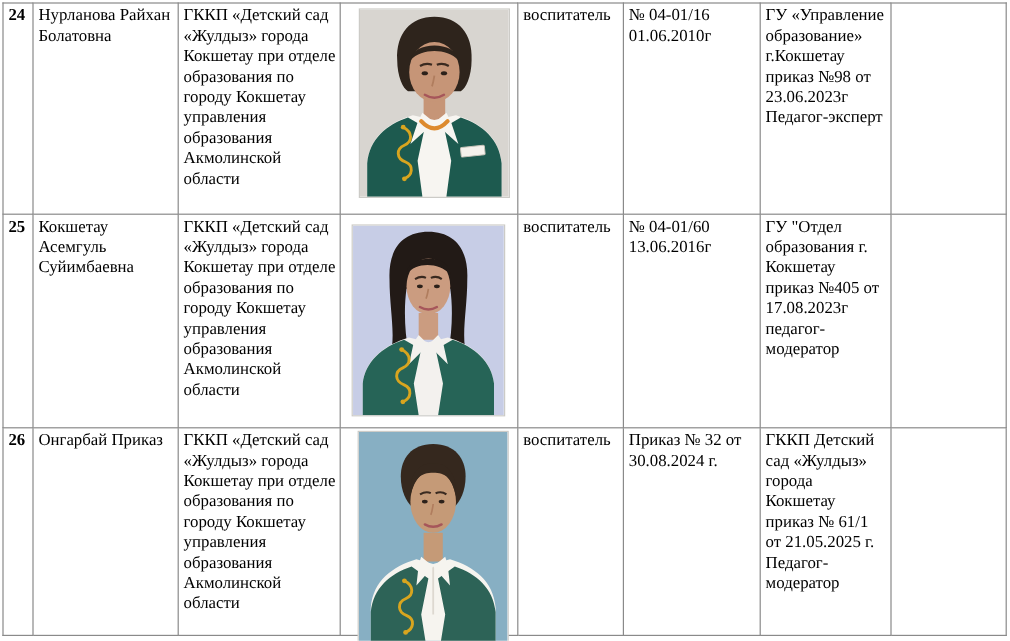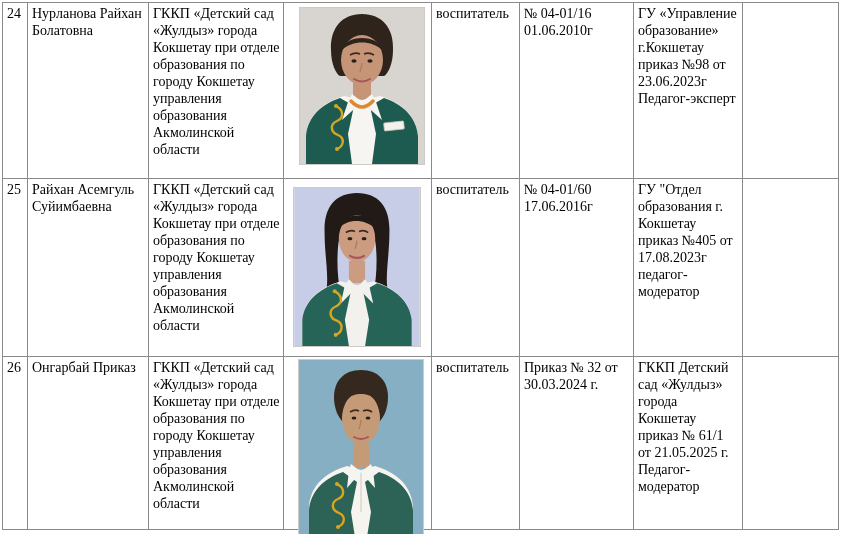--- a/index.html
+++ b/index.html
@@ -20,21 +20,21 @@
   td{
     border:1px solid var(--bc);
     vertical-align:top;
     padding:2px 3px 2px 4px;
     font-size:14px;
     line-height:17px;
     color:#000;
     overflow:hidden;
     word-wrap:break-word;
   }
-  td.num{font-weight:normal;}
+  td.num{font-weight:bold;}
   td.photo-cell{position:relative;padding:0;overflow:visible;}
   svg.photo{
     position:absolute;display:block;
     border:1px solid rgba(110,105,95,.35);
     background:#fff;
   }
   svg.photo.p1{left:15px;top:4px;width:124px;height:156px;}
   svg.photo.p2{left:9px;top:8px;width:126px;height:158px;}
   svg.photo.p3{left:14px;top:2px;width:124px;height:177px;}
   tr.r1{height:176px;}
@@ -84,21 +84,21 @@
       </svg>
     </td>
     <td>воспитатель</td>
     <td>№ 04-01/16 01.06.2010г</td>
     <td>ГУ «Управление образование» г.Кокшетау приказ №98 от 23.06.2023г Педагог-эксперт</td>
     <td></td>
   </tr>
 
   <tr class="r2">
     <td class="num">25</td>
-    <td>Райхан Асемгуль Суйимбаевна</td>
+    <td>Кокшетау Асемгуль Суйимбаевна</td>
     <td>ГККП «Детский сад «Жулдыз» города Кокшетау при отделе образования по городу Кокшетау управления образования Акмолинской области</td>
     <td class="photo-cell">
       <svg class="photo p2" viewBox="0 0 124 156" role="img" aria-label="portrait-woman-shoulder-length-dark-hair-teal-vest-lavender-background">
         <rect x="0" y="0" width="124" height="156" fill="#c7cde6"></rect>
         <path d="M62,5 C40,5 29,20 30,44 C30,66 34,84 32,100 L46,106 C42,86 42,66 44,52 L80,52 C82,66 82,86 78,106 L92,100 C90,84 94,66 94,44 C95,20 84,5 62,5 Z" fill="#221a16"></path>
         <path d="M54,72 h16 v22 h-16 z" fill="#cb9c80"></path>
         <path d="M8,156 V130 C10,110 26,98 46,92 L62,96 L78,92 C98,98 114,110 116,130 V156 Z" fill="#f3f1ee"></path>
         <path d="M8,156 V130 C10,112 24,100 42,94 L56,102 L50,130 L54,156 Z M116,156 V130 C114,112 100,100 82,94 L68,102 L74,130 L70,156 Z" fill="#266457"></path>
         <path d="M54,90 L62,98 L46,114 L50,96 Z M70,90 L62,98 L78,114 L74,96 Z" fill="#f3f1ee"></path>
         <path d="M40,102 C48,106 48,114 41,117 C34,120 34,128 42,131 C49,134 48,142 41,145" fill="none" stroke-width="2.4" stroke-linecap="round" stroke="#d8a51f"></path>
@@ -107,21 +107,21 @@
         <ellipse cx="62" cy="50" rx="18" ry="23" fill="#cb9c80"></ellipse>
         <path d="M44,40 C44,24 80,22 80,40 C70,30 52,30 44,40 Z" fill="#221a16"></path>
         <path d="M51,44 q5,-3 9,-1 M64,43 q5,-2 9,1" fill="none" stroke="#3a2a20" stroke-width="1.7"></path>
         <ellipse cx="55" cy="50" rx="2.4" ry="1.6" fill="#2c211a"></ellipse>
         <ellipse cx="69" cy="50" rx="2.4" ry="1.6" fill="#2c211a"></ellipse>
         <path d="M62,52 q-1,6 -2,8" fill="none" stroke="#b07d5e" stroke-width="1.4"></path>
         <path d="M55,67 q7,4 14,0" fill="none" stroke="#a6565a" stroke-width="2" stroke-linecap="round"></path>
       </svg>
     </td>
     <td>воспитатель</td>
-    <td>№ 04-01/60 17.06.2016г</td>
+    <td>№ 04-01/60 13.06.2016г</td>
     <td>ГУ "Отдел образования г. Кокшетау приказ №405 от 17.08.2023г педагог-модератор</td>
     <td></td>
   </tr>
 
   <tr class="r3">
     <td class="num">26</td>
     <td>Онгарбай Приказ</td>
     <td>ГККП «Детский сад «Жулдыз» города Кокшетау при отделе образования по городу Кокшетау управления образования Акмолинской области</td>
     <td class="photo-cell">
       <svg class="photo p3" viewBox="0 0 124 177" role="img" aria-label="portrait-woman-hair-pulled-back-teal-vest-blue-background">
@@ -138,18 +138,18 @@
         <ellipse cx="62" cy="58" rx="19" ry="26" fill="#c59a77"></ellipse>
         <path d="M43,54 C42,34 50,26 62,26 C74,26 82,34 81,54 C78,38 72,34 62,34 C52,34 46,38 43,54 Z" fill="#35281e"></path>
         <path d="M51,52 q5,-3 9,-1 M64,51 q5,-2 9,1" fill="none" stroke="#3a2a20" stroke-width="1.7"></path>
         <ellipse cx="55" cy="58" rx="2.4" ry="1.6" fill="#2c211a"></ellipse>
         <ellipse cx="69" cy="58" rx="2.4" ry="1.6" fill="#2c211a"></ellipse>
         <path d="M62,60 q-1,7 -2,9" fill="none" stroke="#b07d5e" stroke-width="1.4"></path>
         <path d="M55,77 q7,4 14,0" fill="none" stroke="#a6565a" stroke-width="2" stroke-linecap="round"></path>
       </svg>
     </td>
     <td>воспитатель</td>
-    <td>Приказ № 32 от 30.03.2024 г.</td>
+    <td>Приказ № 32 от 30.08.2024 г.</td>
     <td>ГККП Детский сад «Жулдыз» города Кокшетау приказ № 61/1 от 21.05.2025 г. Педагог-модератор</td>
     <td></td>
   </tr>
 </tbody>
   </table>
 
 </body></html>

